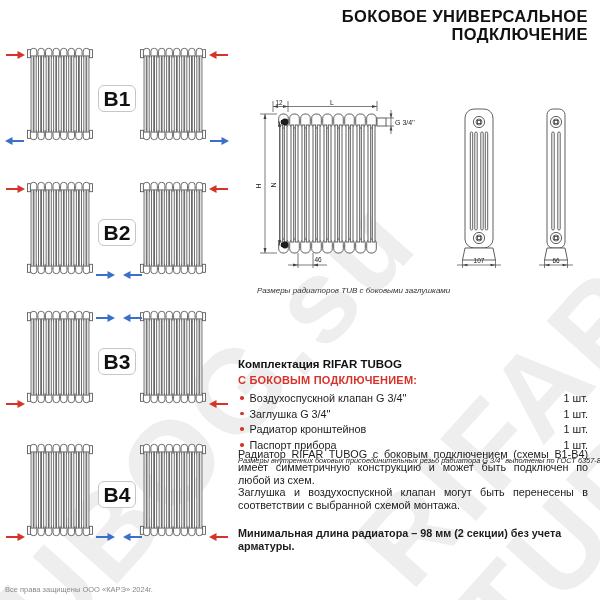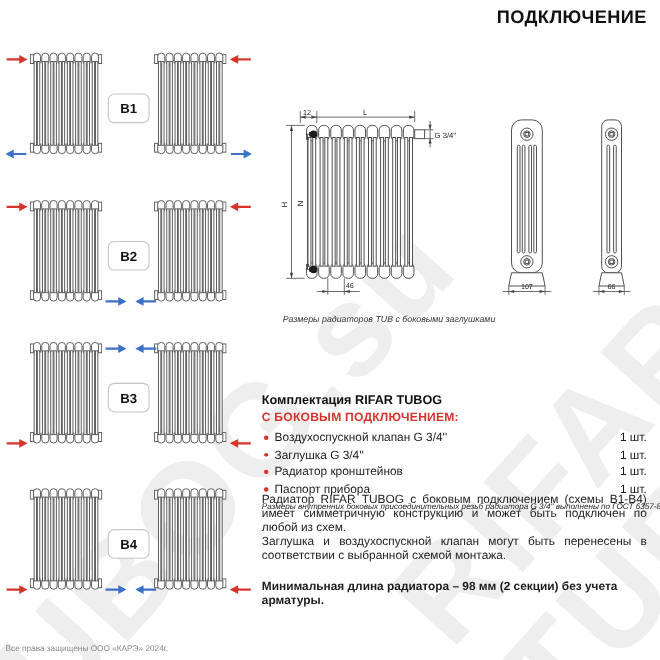--- a/index.html
+++ b/index.html
@@ -12,21 +12,21 @@
   .title{position:absolute;top:7px;right:12px;text-align:right;font-size:16.5px;font-weight:800;
          line-height:18px;letter-spacing:0.4px;color:#111;z-index:3;}
   
   #schemes{position:absolute;left:0;top:0;width:240px;height:600px;z-index:2;}
   .scheme-row{position:absolute;left:0;width:238px;height:98px;}
   .radiator{position:absolute;top:0;width:66px;height:98px;}
   .radiator.left{left:27px;}
   .radiator.right{left:140px;}
   .scheme-label{position:absolute;left:98px;top:40px;width:36px;height:25px;background:#fff;
       border:1.5px solid #c6c6c6;border-radius:6px;display:flex;align-items:center;justify-content:center;
-      font-weight:bold;font-size:12px;color:#111;}
+      font-weight:bold;font-size:21px;color:#111;}
   .arrow{position:absolute;width:20px;height:10px;}
   
   .front-view{position:absolute;left:248px;top:98px;width:178px;height:178px;z-index:2;}
   #side-views{position:absolute;left:450px;top:105px;width:130px;height:165px;z-index:2;}
   .drawing-caption{position:absolute;left:257px;top:286px;font-size:8px;font-style:italic;color:#333;z-index:2;}
   
   .pkg{position:absolute;left:238px;top:358px;width:350px;z-index:2;}
   .pkg-h1{font-size:11.5px;font-weight:bold;color:#111;margin-bottom:4px;}
   .pkg-h2{font-size:11px;font-weight:bold;margin-bottom:6px;letter-spacing:0.2px;}
   .pkg-row{display:flex;justify-content:space-between;align-items:center;margin-bottom:3.6px;
@@ -46,20 +46,21 @@
 <body>
 
 <div class="page">
   <div id="watermarks">
       <div class="wm" style="left: -80px; top: 640px; transform: rotate(-48deg);">TUBOG.su</div>
       <div class="wm" style="left: 150px; top: 900px; transform: rotate(-48deg);">RIFAR-TUBOG</div>
       <div class="wm" style="left: 330px; top: 520px; transform: rotate(-48deg);">RIFAR</div>
     </div>
 
   <div class="title">
+    <div>БОКОВОЕ УНИВЕРСАЛЬНОЕ</div>
     <div>ПОДКЛЮЧЕНИЕ</div>
   </div>
 
   <div id="schemes">
       <div class="scheme-row" style="top: 45px;">
         <div class="radiator left"><svg viewBox="-2 0 70 98" width="66" height="98">
             <g fill="#fff" stroke="#545454" stroke-width="0.9">
               <rect x="-1.4" y="2" width="3.4" height="8.5"></rect>
               <rect x="64" y="2" width="3.4" height="8.5"></rect>
               <rect x="-1.4" y="87.5" width="3.4" height="8.5"></rect>

